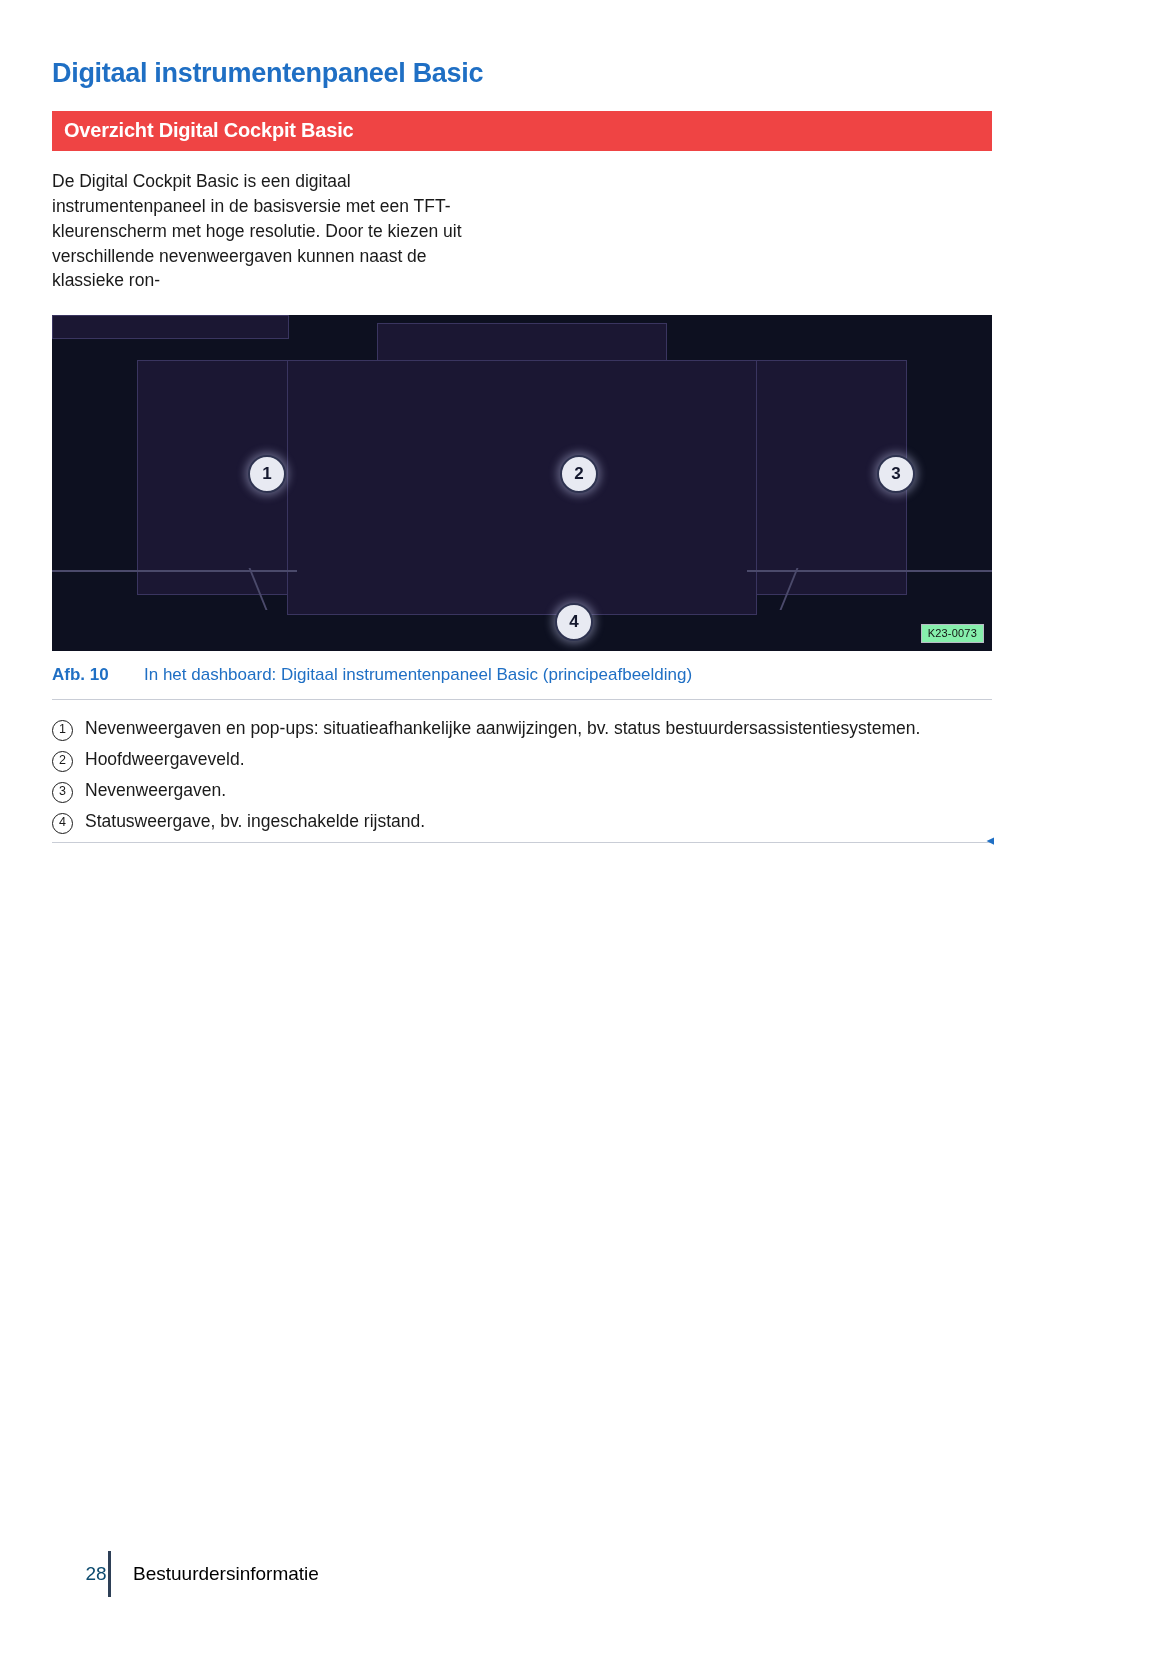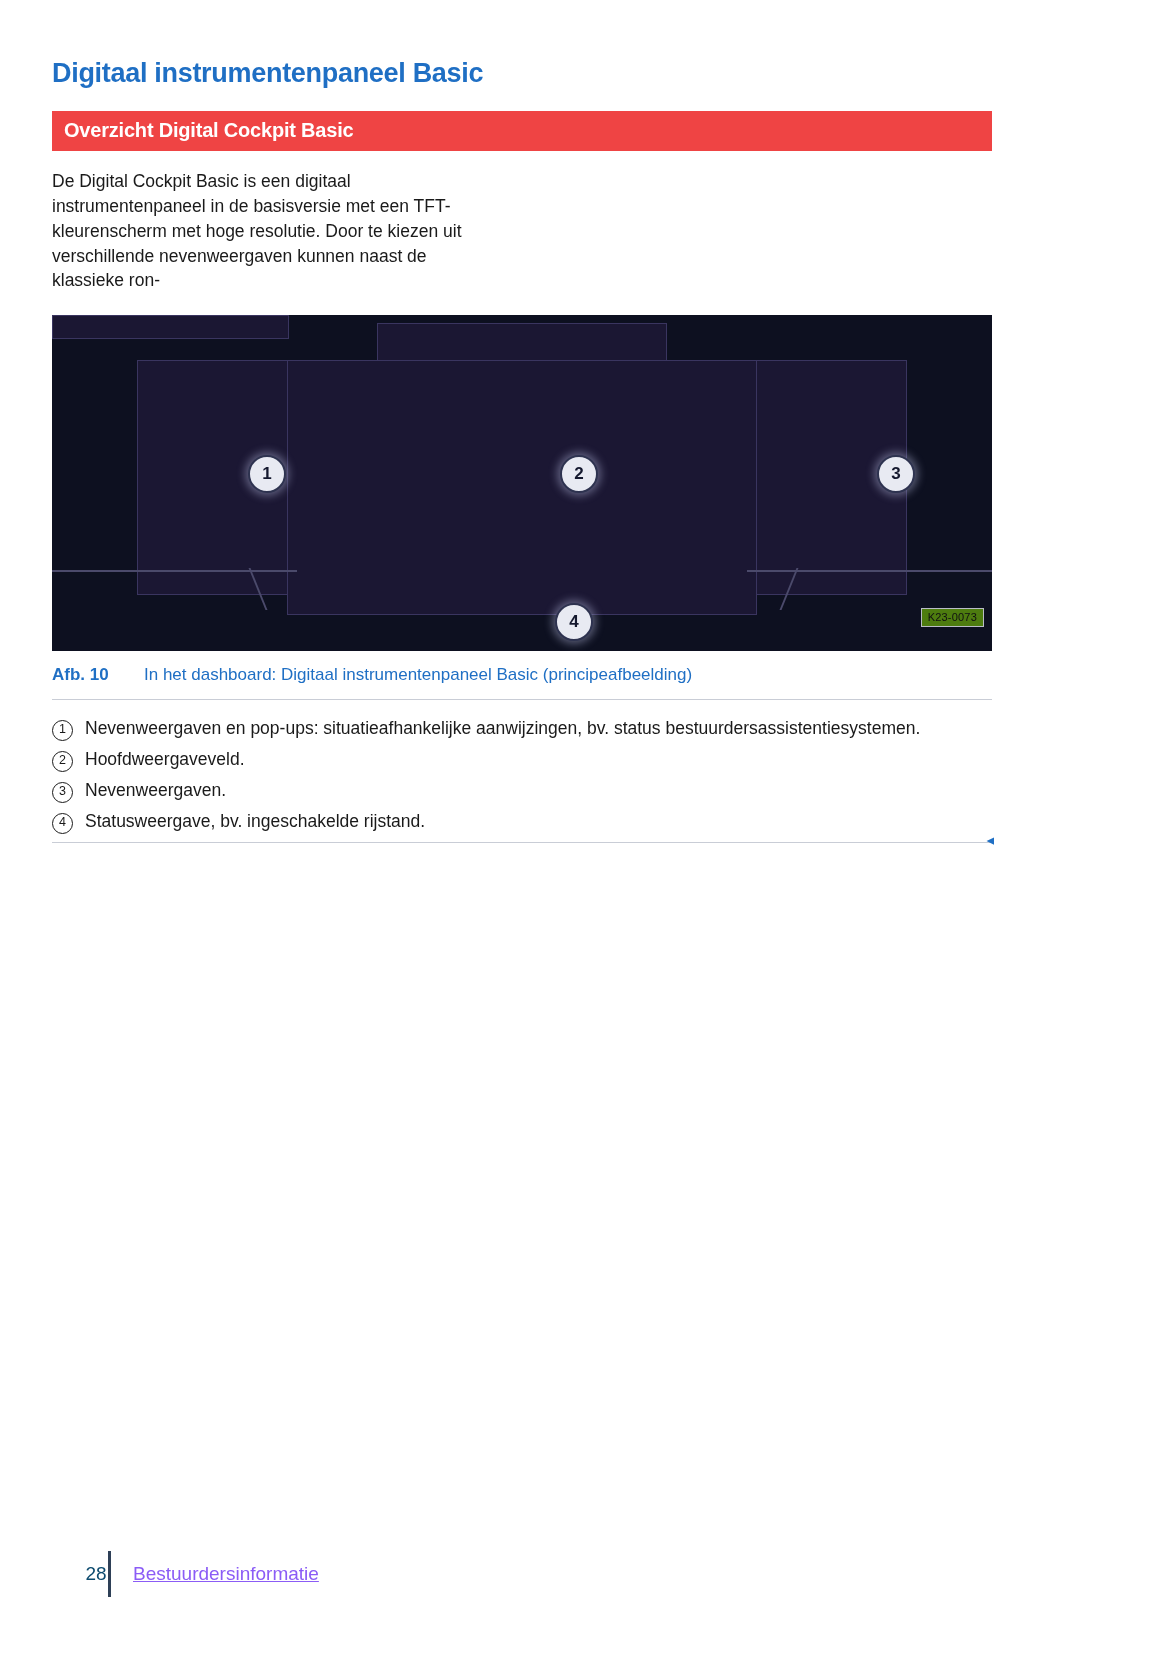--- a/index.html
+++ b/index.html
@@ -135,22 +135,22 @@
     box-shadow: 0 0 8px 3px rgba(180,185,220,0.45);
     font-family: "Liberation Sans", sans-serif;
   }
   .c1 { left: 196px; top: 140px; }
   .c2 { left: 508px; top: 140px; }
   .c3 { left: 825px; top: 140px; }
   .c4 { left: 503px; top: 288px; }
   .fig-code {
     position: absolute;
     right: 8px;
-    bottom: 24px;
-    background: #4d7c0f;
+    bottom: 8px;
+    background: #86efac;
     color: #111;
     font-size: 11px;
     font-family: "Liberation Sans", sans-serif;
     padding: 2px 6px 3px 6px;
     letter-spacing: 0.2px;
     border: 1px solid #b9bcc6;
   }
   .caption {
     margin-top: 14px;
     width: 940px;
@@ -228,22 +228,21 @@
     box-sizing: border-box;
     color: #0c4a6e;
   }
   .footer .vbar {
     width: 3px;
     height: 46px;
     background: #2e4057;
     margin: 0 22px 0 0;
   }
   .footer .ftext {
-    color: #8b5cf6;
-    text-decoration: underline;
+    color: #000000;
   }
 </style>
 </head>
 <body>
 
 <div class="page">
 
   <div class="content">
 
     <h1 class="title">Digitaal instrumentenpaneel Basic</h1>

